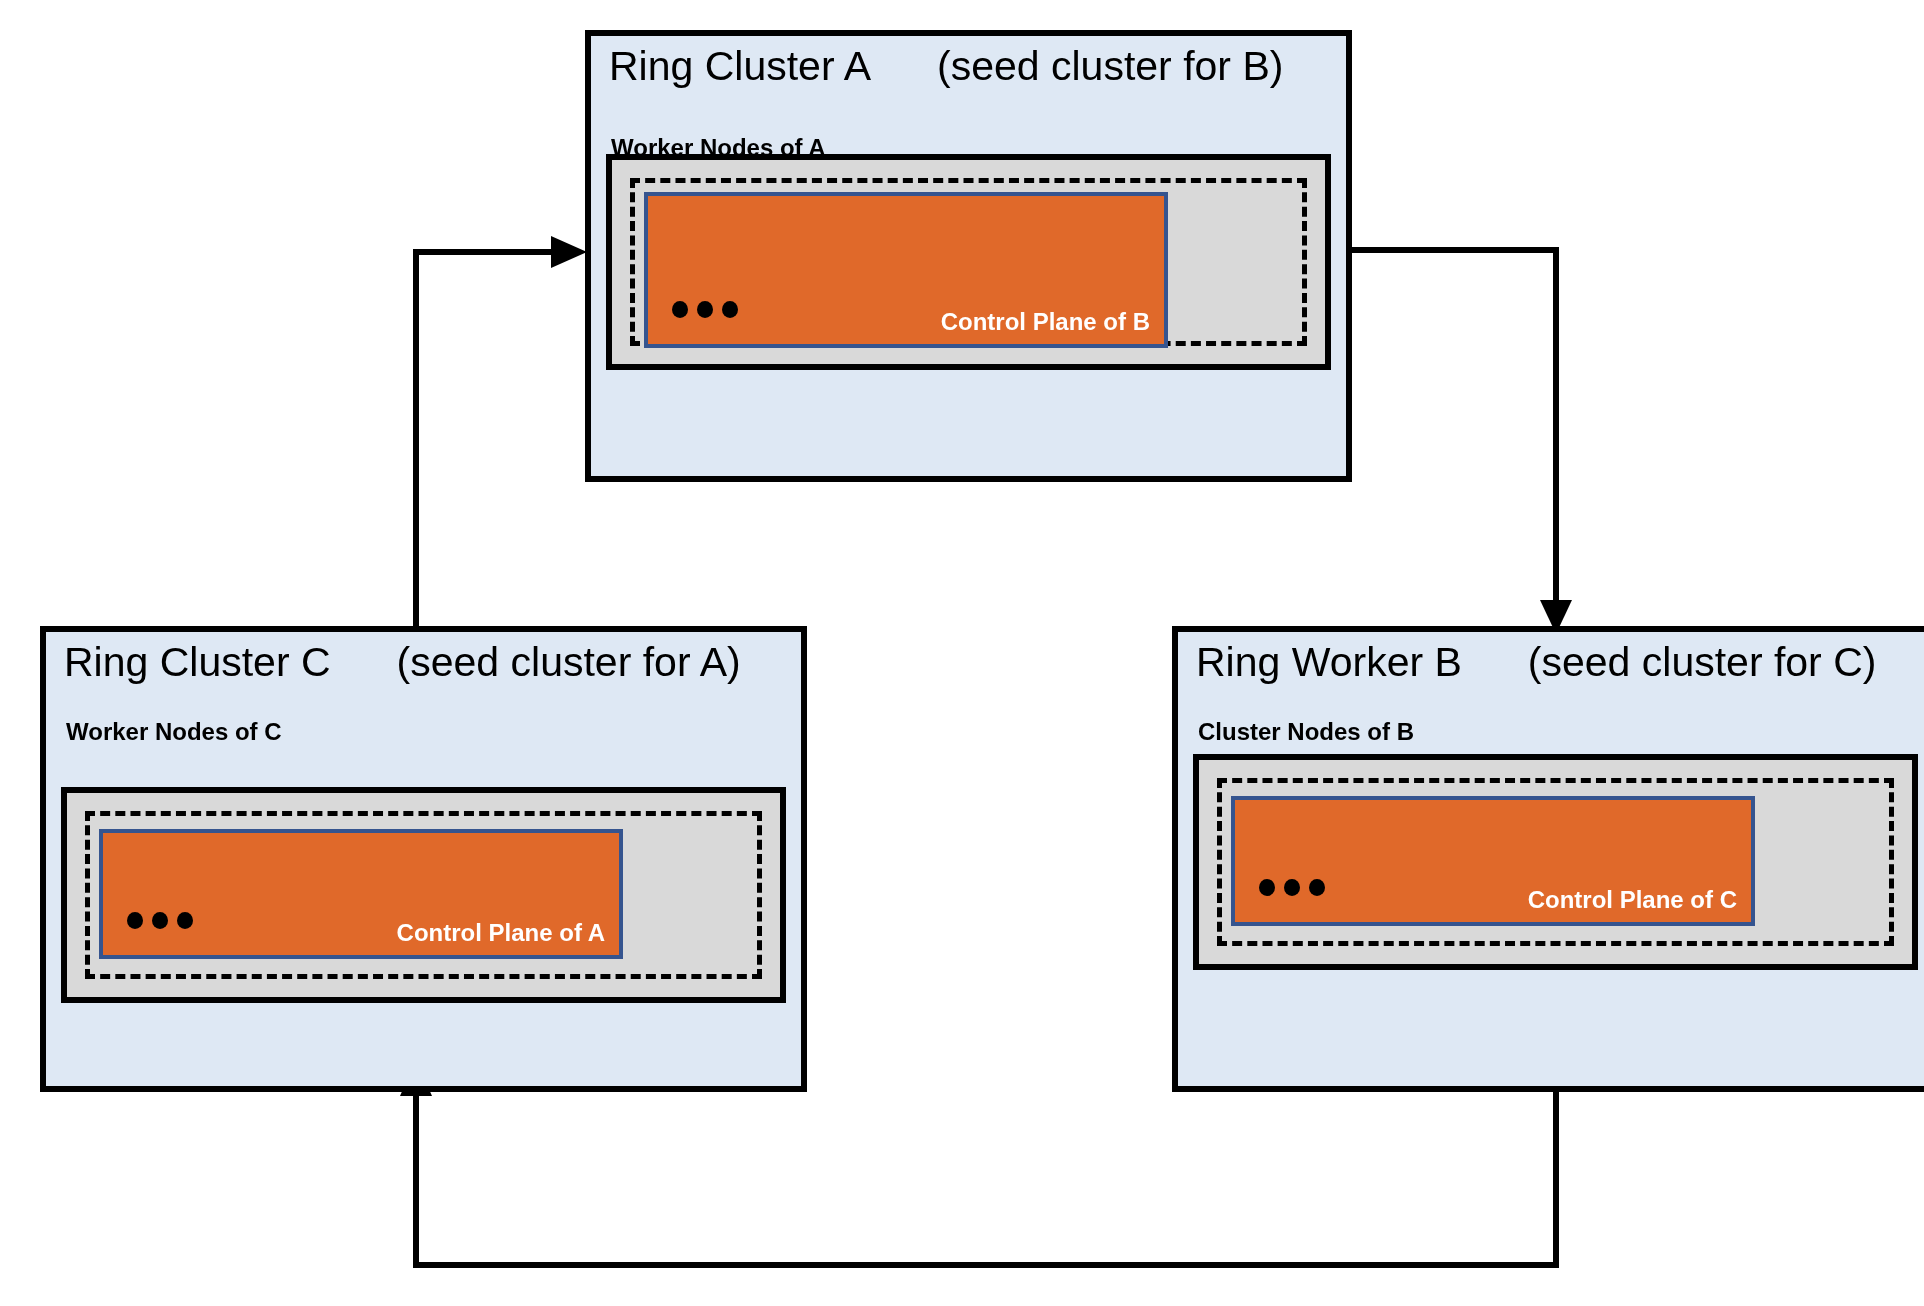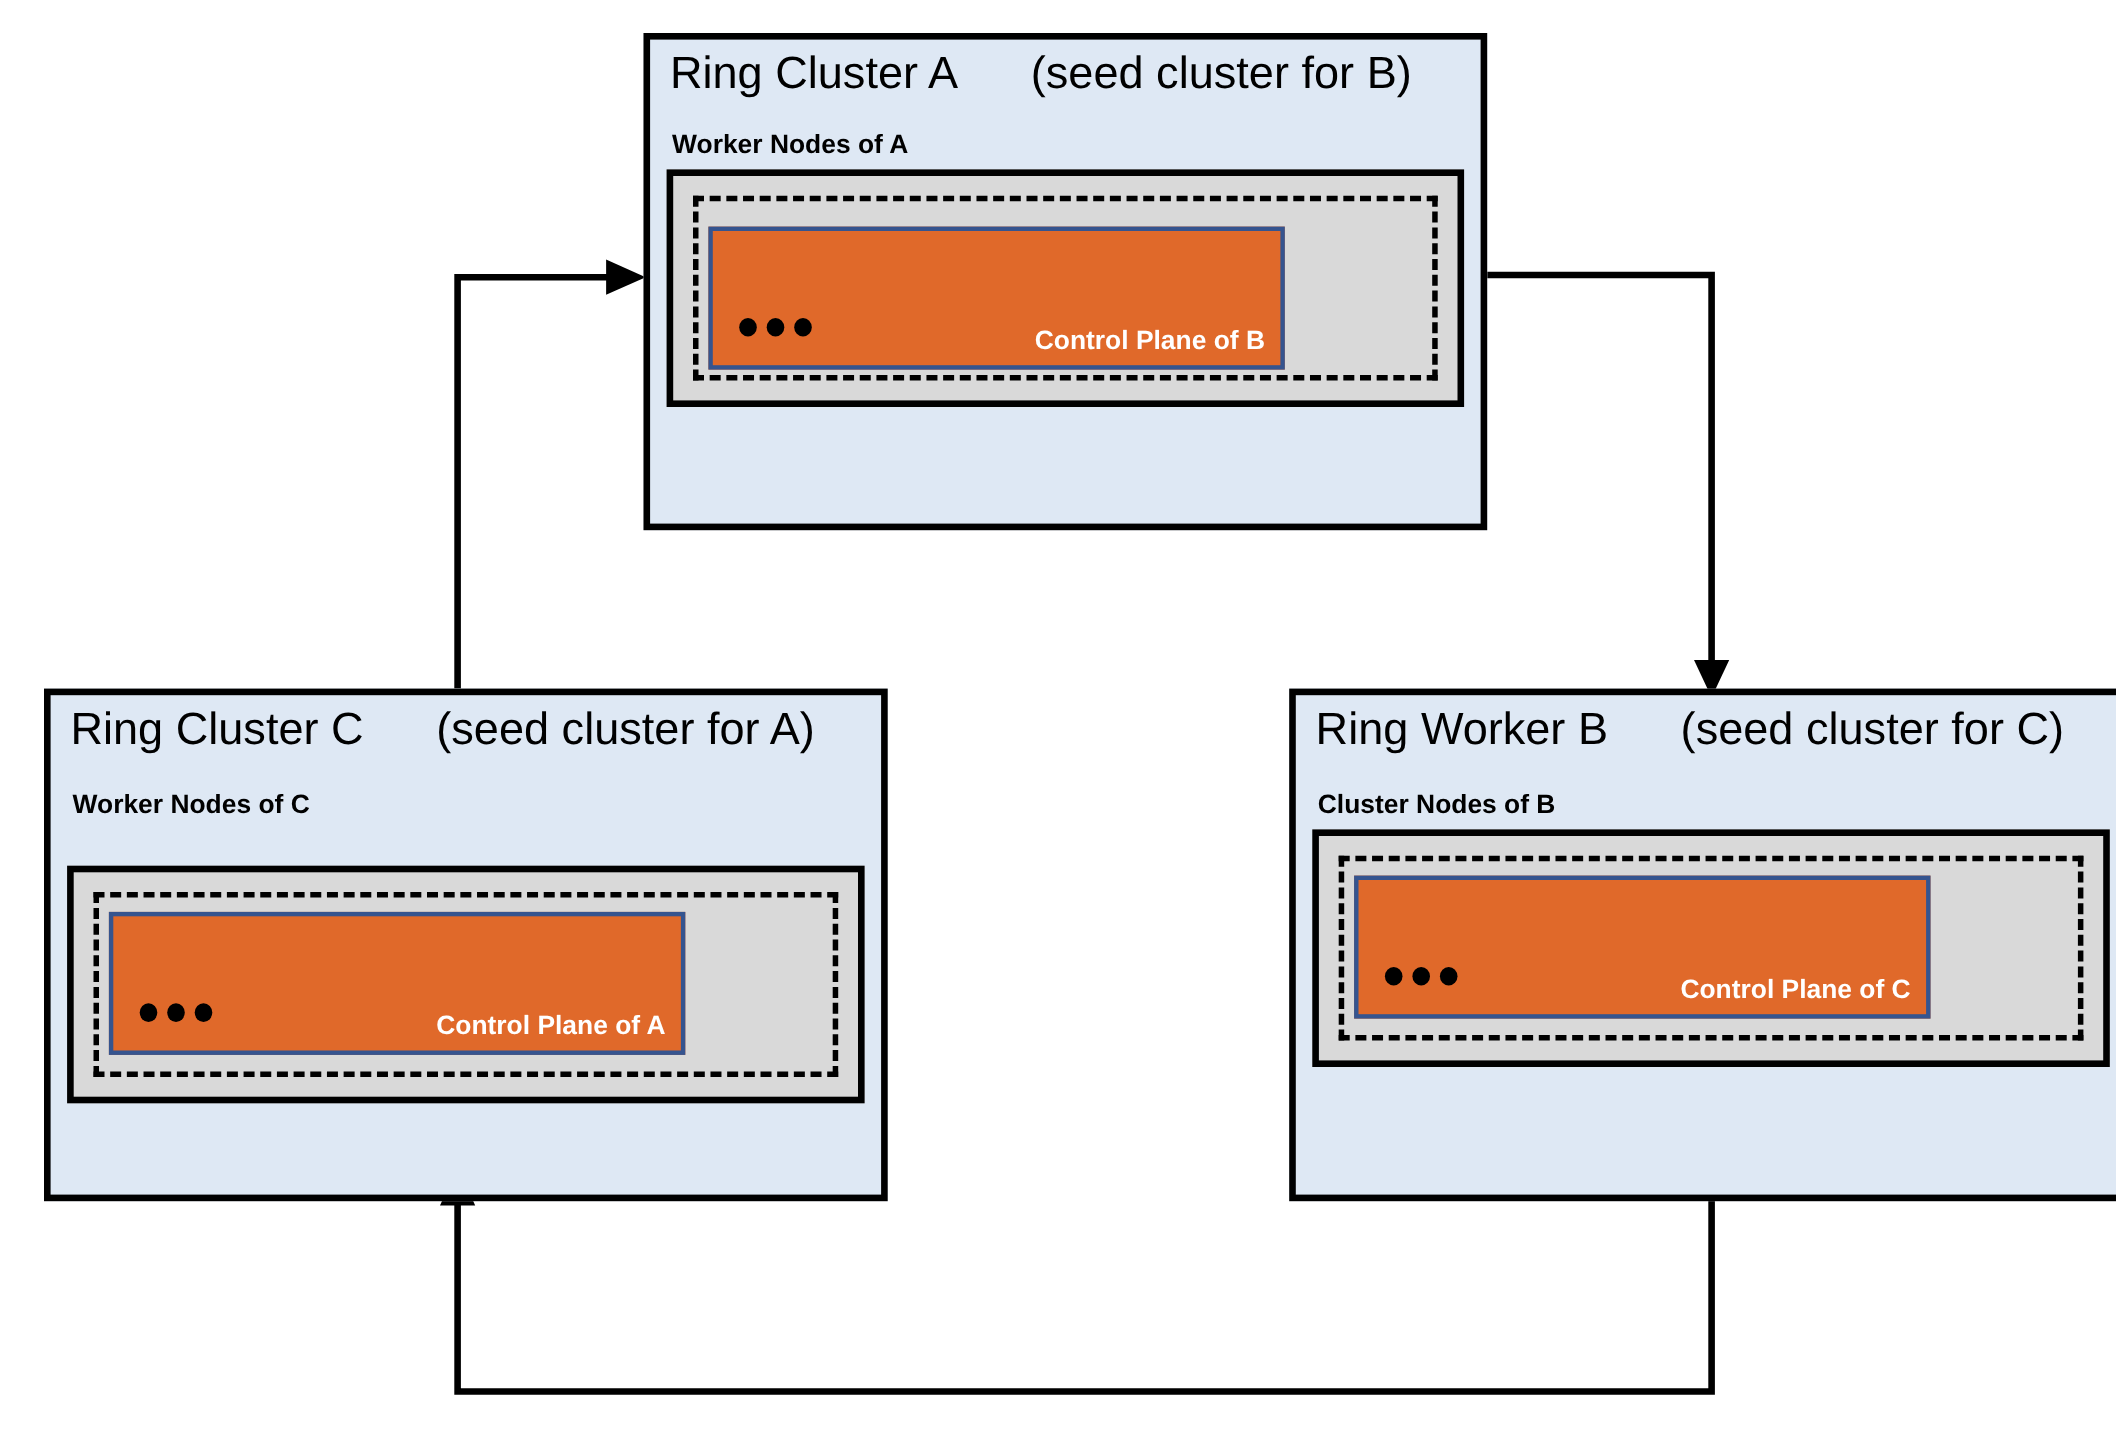--- a/index.html
+++ b/index.html
@@ -49,25 +49,25 @@
     <g>
       <path d="M416,626 V252 H555"></path>
       <polygon points="587,252 551,236 551,268"></polygon>
     </g>
   </svg>
 
   <div class="cluster" style="left:585px;top:30px;width:767px;height:452px;">
     <div class="cluster-title">
       <span class="ttl-name">Ring Cluster A</span><span class="ttl-seed">(seed cluster for B)</span>
     </div>
-    <div class="worker-label" style="top:82px;">Worker Nodes of A</div>
+    <div class="worker-label" style="top:98px;">Worker Nodes of A</div>
 
     <div class="gray-box" style="left:15px;top:118px;width:725px;height:216px;">
       <div class="dashed-box" style="left:18px;top:18px;right:18px;bottom:18px;"></div>
-      <div class="orange-box" style="left:32px;top:46px;width:524px;height:130px;">
+      <div class="orange-box" style="left:32px;top:32px;width:524px;height:156px;">
         <div class="dots" style="left:24px;bottom:26px;">
             <i></i>
             <i></i>
             <i></i>
           </div>
         <div class="cp-label">Control Plane of B</div>
       </div>
     </div>
   </div>
 

